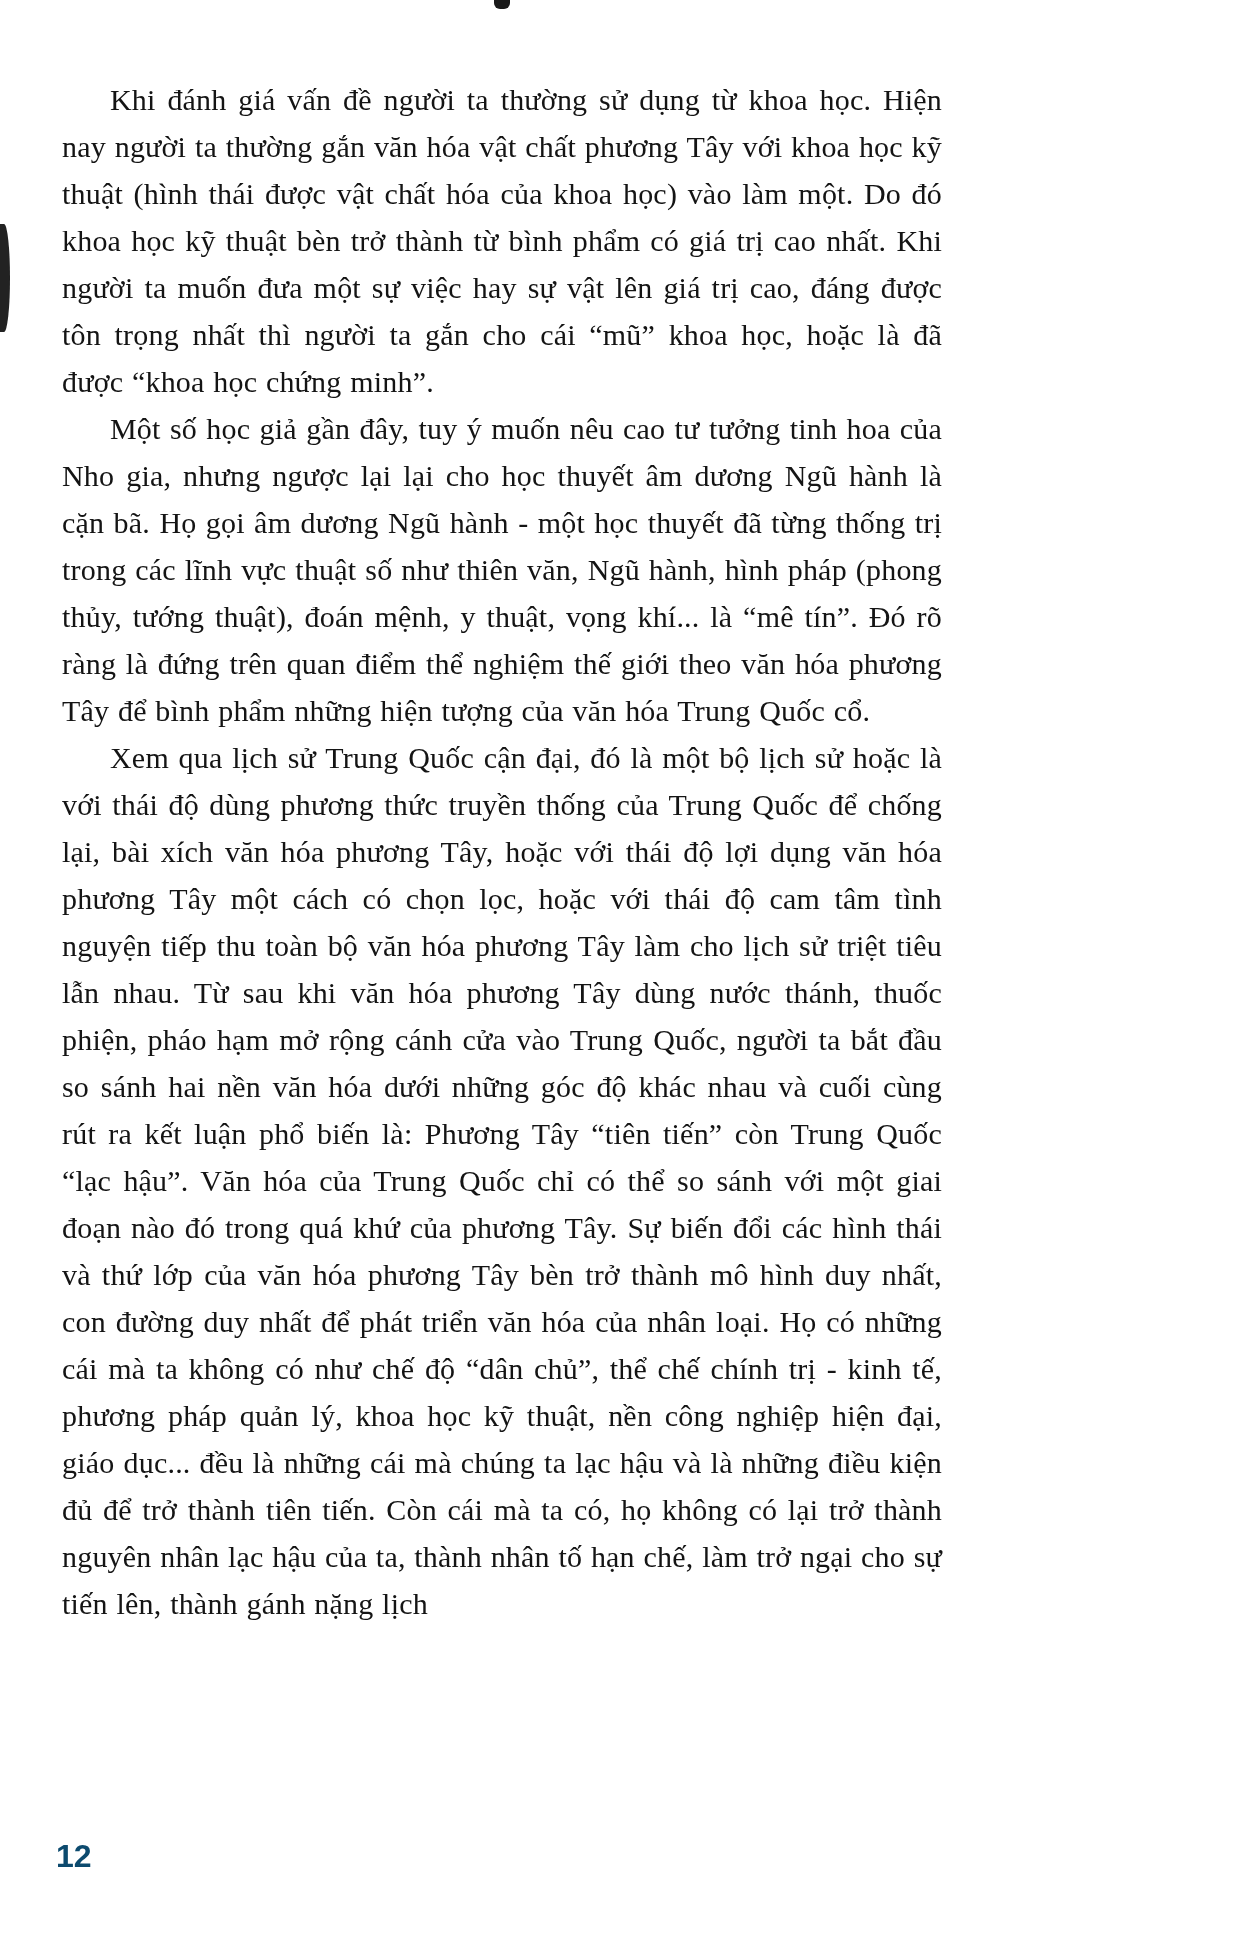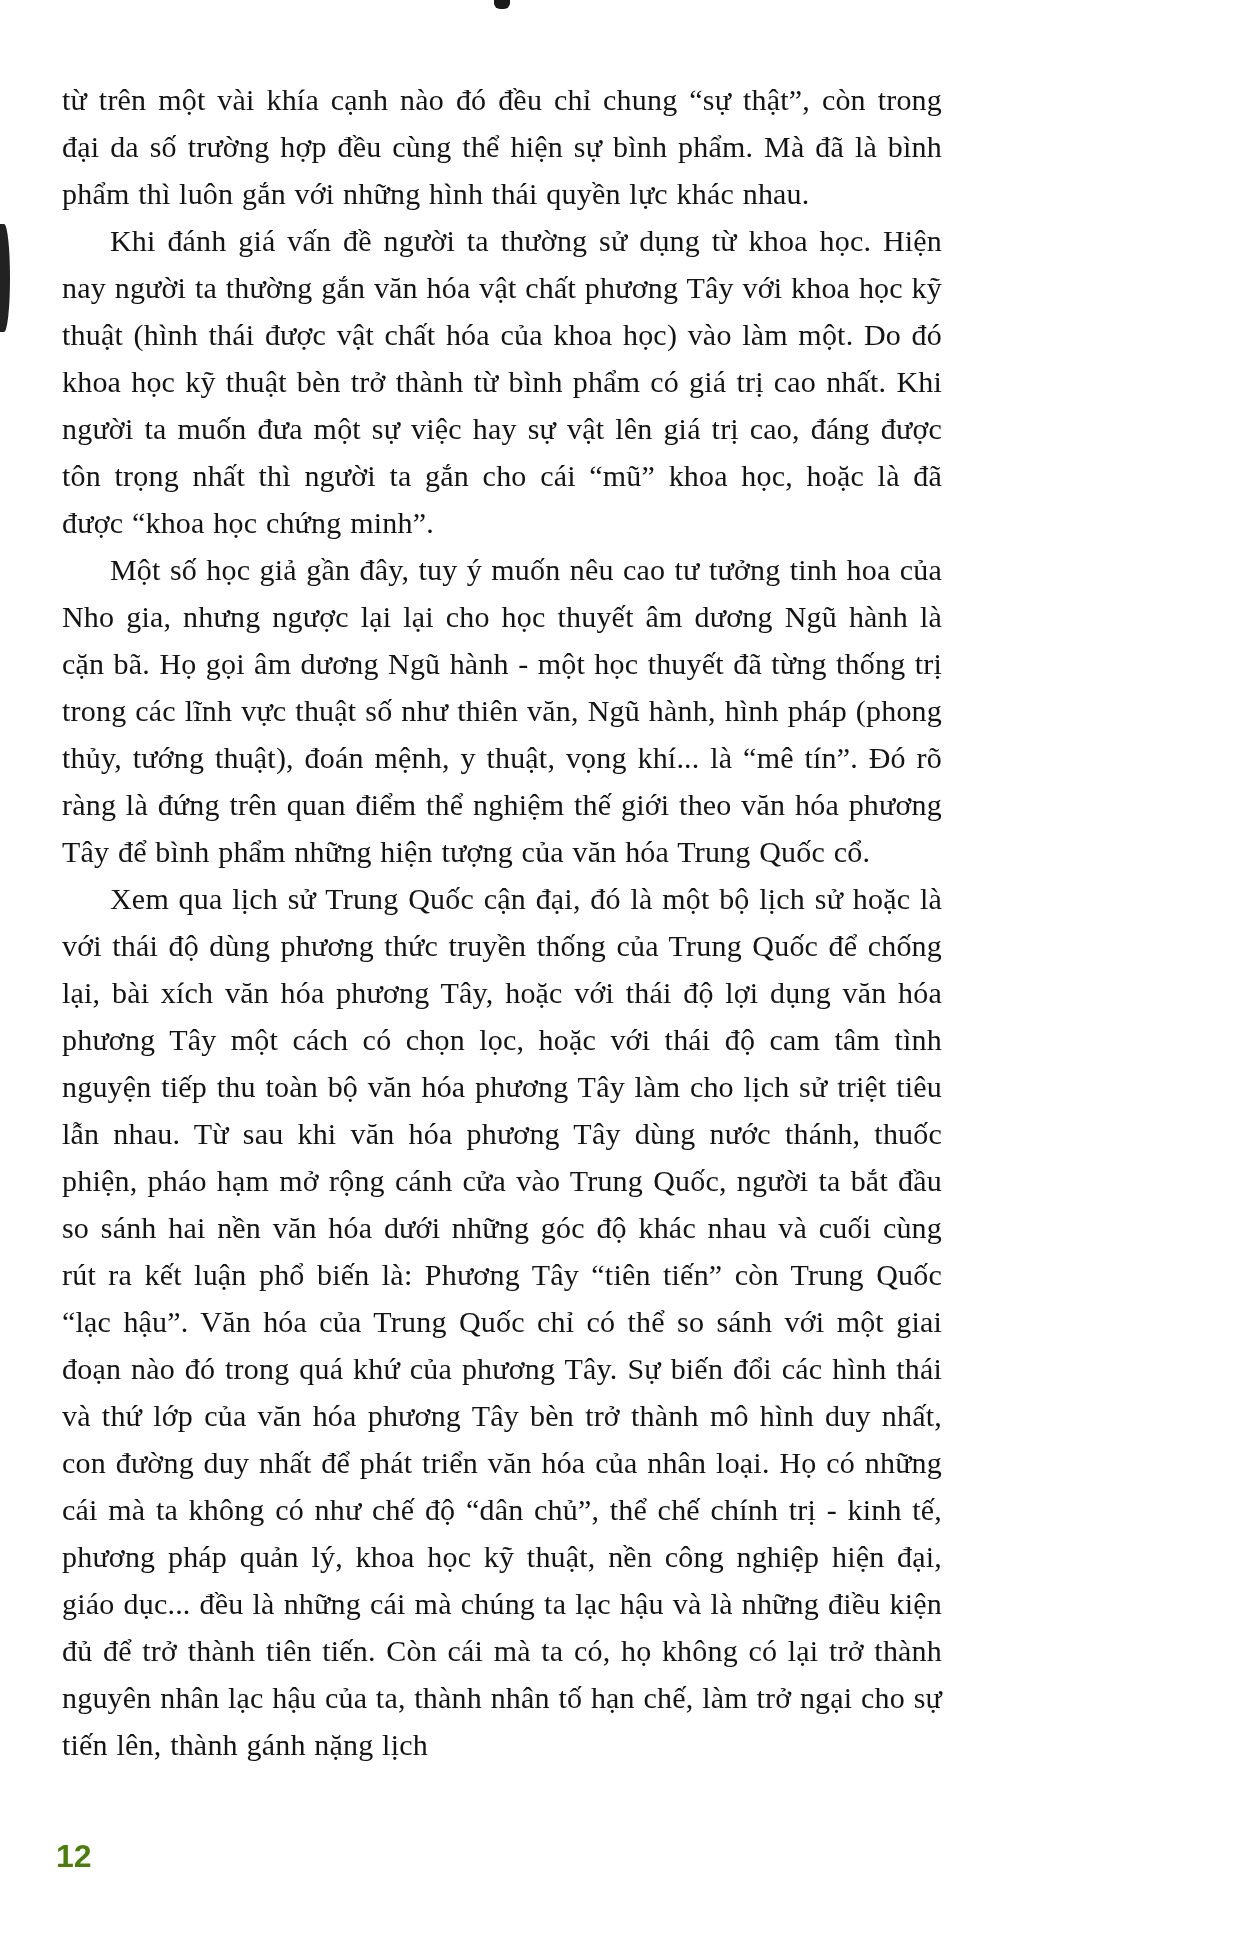--- a/index.html
+++ b/index.html
@@ -34,21 +34,21 @@
   .para.indent {
     text-indent: 48px;
   }
   .page-number {
     position: absolute;
     left: 56px;
     top: 1838px;
     font-size: 32px;
     font-weight: bold;
     font-family: "Liberation Sans", "DejaVu Sans", sans-serif;
-    color: #4d7c0f;
+    color: #0c4a6e;
   }
   
   .artifact-top-mark {
     position: absolute;
     left: 494px;
     top: 0;
     width: 16px;
     height: 9px;
     background: #1a1a1a;
     border-radius: 0 0 6px 6px;
@@ -65,21 +65,20 @@
 </style>
 </head>
 <body>
 
 <div class="page">
 
   <div class="artifact-top-mark"></div>
   <div class="artifact-left-blob"></div>
 
   <div class="text-block">
-      <p class="para">từ trên một vài khía cạnh nào đó đều chỉ chung “sự thật”, còn trong đại da số trường hợp đều cùng thể hiện sự bình phẩm. Mà đã là bình phẩm thì luôn gắn với những hình thái quyền lực khác nhau.</p>
       <p class="para indent">Khi đánh giá vấn đề người ta thường sử dụng từ khoa học. Hiện nay người ta thường gắn văn hóa vật chất phương Tây với khoa học kỹ thuật (hình thái được vật chất hóa của khoa học) vào làm một. Do đó khoa học kỹ thuật bèn trở thành từ bình phẩm có giá trị cao nhất. Khi người ta muốn đưa một sự việc hay sự vật lên giá trị cao, đáng được tôn trọng nhất thì người ta gắn cho cái “mũ” khoa học, hoặc là đã được “khoa học chứng minh”.</p>
       <p class="para indent">Một số học giả gần đây, tuy ý muốn nêu cao tư tưởng tinh hoa của Nho gia, nhưng ngược lại lại cho học thuyết âm dương Ngũ hành là cặn bã. Họ gọi âm dương Ngũ hành - một học thuyết đã từng thống trị trong các lĩnh vực thuật số như thiên văn, Ngũ hành, hình pháp (phong thủy, tướng thuật), đoán mệnh, y thuật, vọng khí... là “mê tín”. Đó rõ ràng là đứng trên quan điểm thể nghiệm thế giới theo văn hóa phương Tây để bình phẩm những hiện tượng của văn hóa Trung Quốc cổ.</p>
       <p class="para indent">Xem qua lịch sử Trung Quốc cận đại, đó là một bộ lịch sử hoặc là với thái độ dùng phương thức truyền thống của Trung Quốc để chống lại, bài xích văn hóa phương Tây, hoặc với thái độ lợi dụng văn hóa phương Tây một cách có chọn lọc, hoặc với thái độ cam tâm tình nguyện tiếp thu toàn bộ văn hóa phương Tây làm cho lịch sử triệt tiêu lẫn nhau. Từ sau khi văn hóa phương Tây dùng nước thánh, thuốc phiện, pháo hạm mở rộng cánh cửa vào Trung Quốc, người ta bắt đầu so sánh hai nền văn hóa dưới những góc độ khác nhau và cuối cùng rút ra kết luận phổ biến là: Phương Tây “tiên tiến” còn Trung Quốc “lạc hậu”. Văn hóa của Trung Quốc chỉ có thể so sánh với một giai đoạn nào đó trong quá khứ của phương Tây. Sự biến đổi các hình thái và thứ lớp của văn hóa phương Tây bèn trở thành mô hình duy nhất, con đường duy nhất để phát triển văn hóa của nhân loại. Họ có những cái mà ta không có như chế độ “dân chủ”, thể chế chính trị - kinh tế, phương pháp quản lý, khoa học kỹ thuật, nền công nghiệp hiện đại, giáo dục... đều là những cái mà chúng ta lạc hậu và là những điều kiện đủ để trở thành tiên tiến. Còn cái mà ta có, họ không có lại trở thành nguyên nhân lạc hậu của ta, thành nhân tố hạn chế, làm trở ngại cho sự tiến lên, thành gánh nặng lịch</p>
     </div>
 
   <div class="page-number">12</div>
 
 </div>
 
 </body></html>

